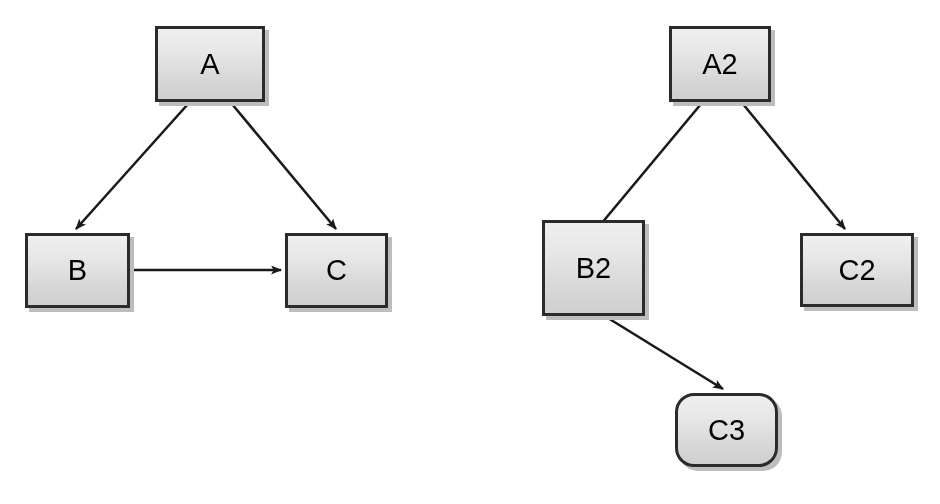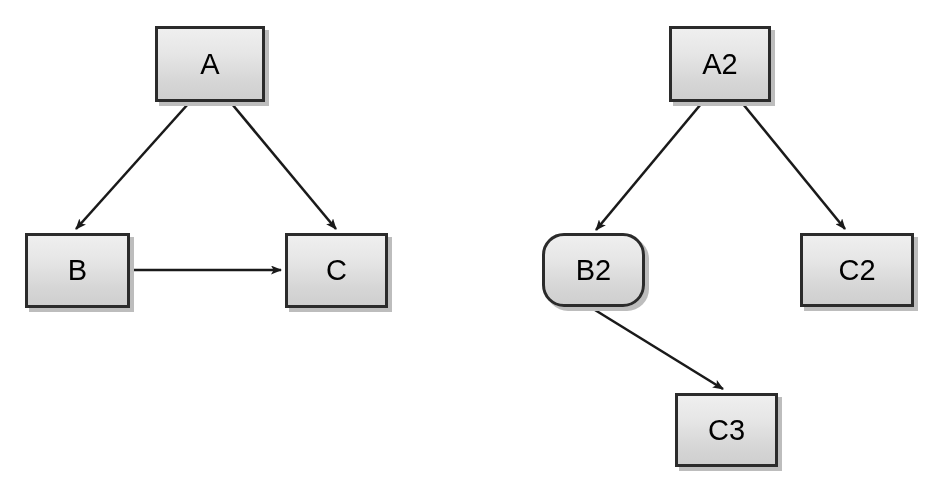--- a/index.html
+++ b/index.html
@@ -72,24 +72,24 @@
       </div>
       <div class="node" style="left: 25px; top: 233px; width: 105px; height: 75px;">
         <span class="node-label">B</span>
       </div>
       <div class="node" style="left: 285px; top: 233px; width: 103px; height: 75px;">
         <span class="node-label">C</span>
       </div>
       <div class="node" style="left: 669px; top: 26px; width: 102px; height: 76px;">
         <span class="node-label">A2</span>
       </div>
-      <div class="node" style="left: 542px; top: 233px; width: 103px; height: 74px; border-radius: 22px;">
+      <div class="node" style="left: 542px; top: 220px; width: 103px; height: 96px;">
         <span class="node-label">B2</span>
       </div>
       <div class="node" style="left: 800px; top: 233px; width: 114px; height: 74px;">
         <span class="node-label">C2</span>
       </div>
-      <div class="node" style="left: 675px; top: 393px; width: 103px; height: 74px;">
+      <div class="node" style="left: 675px; top: 393px; width: 103px; height: 74px; border-radius: 19px;">
         <span class="node-label">C3</span>
       </div>
     </div>
 
 </div>
 
 </body></html>

